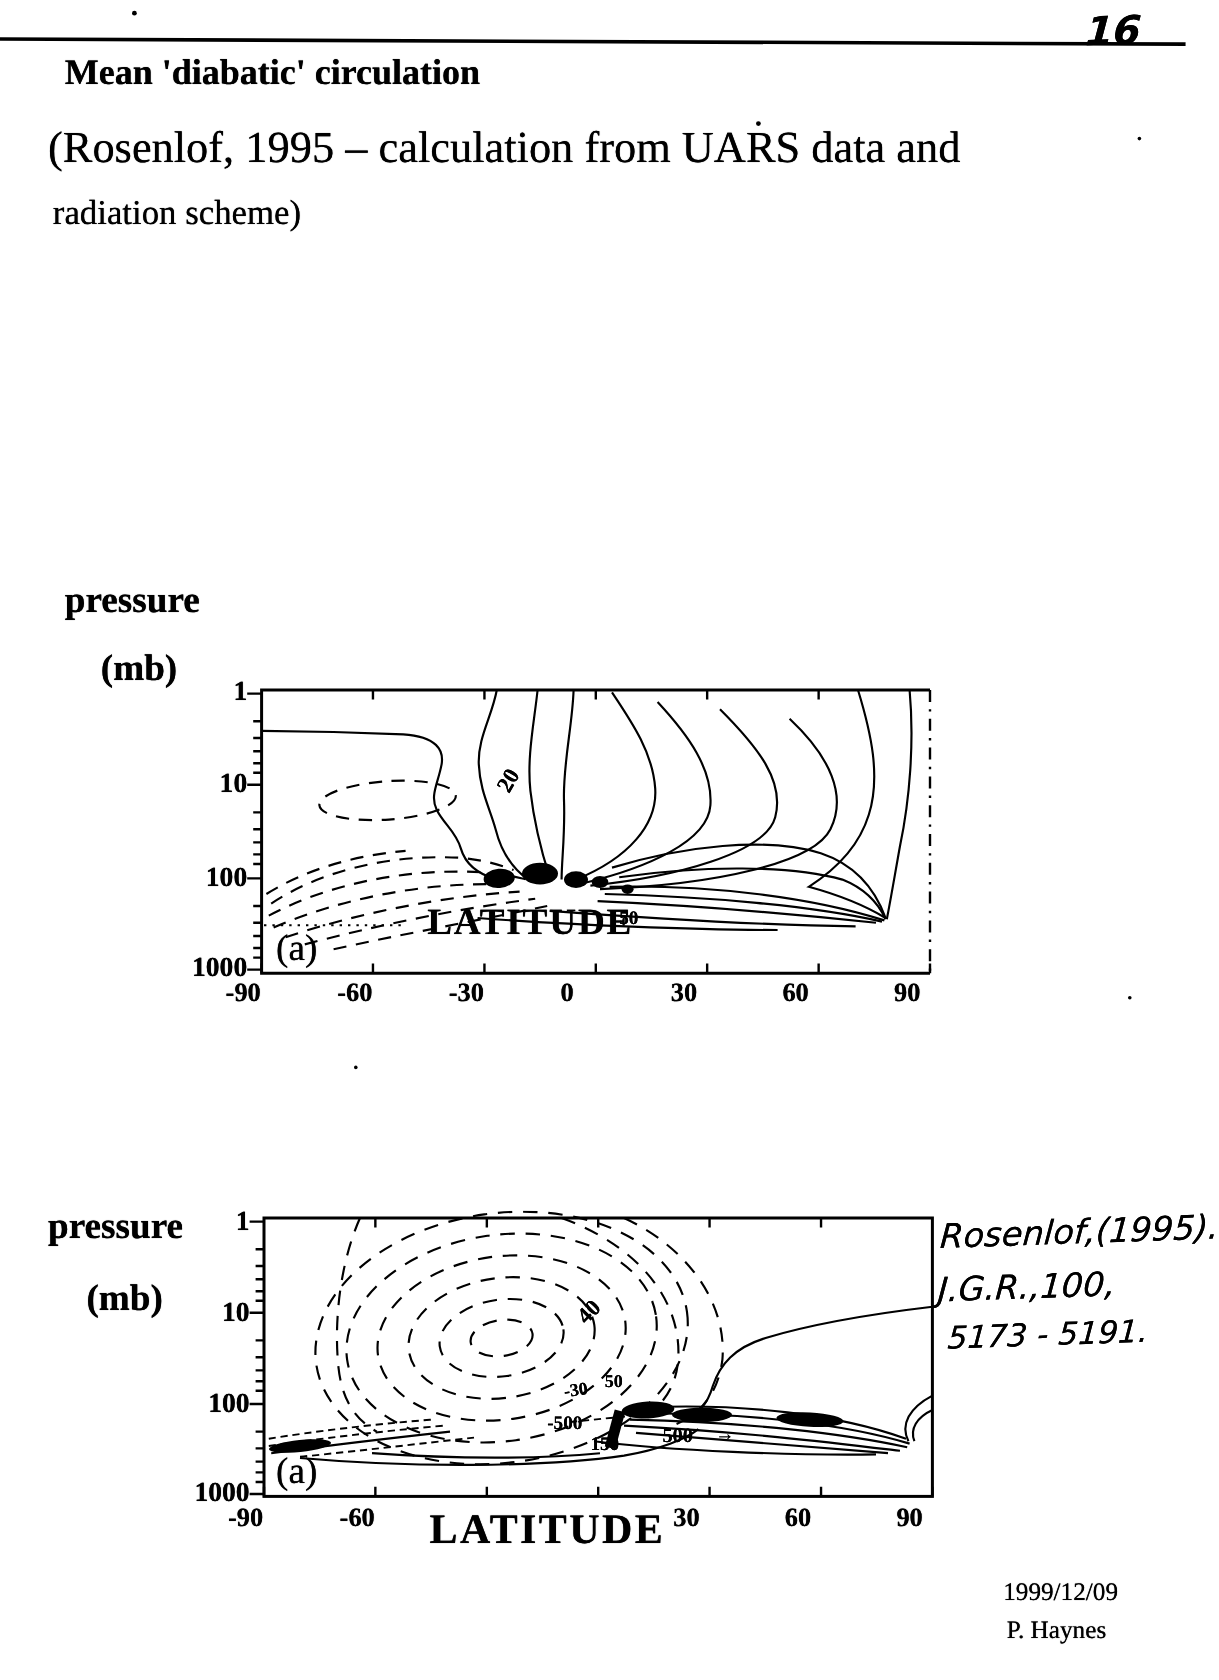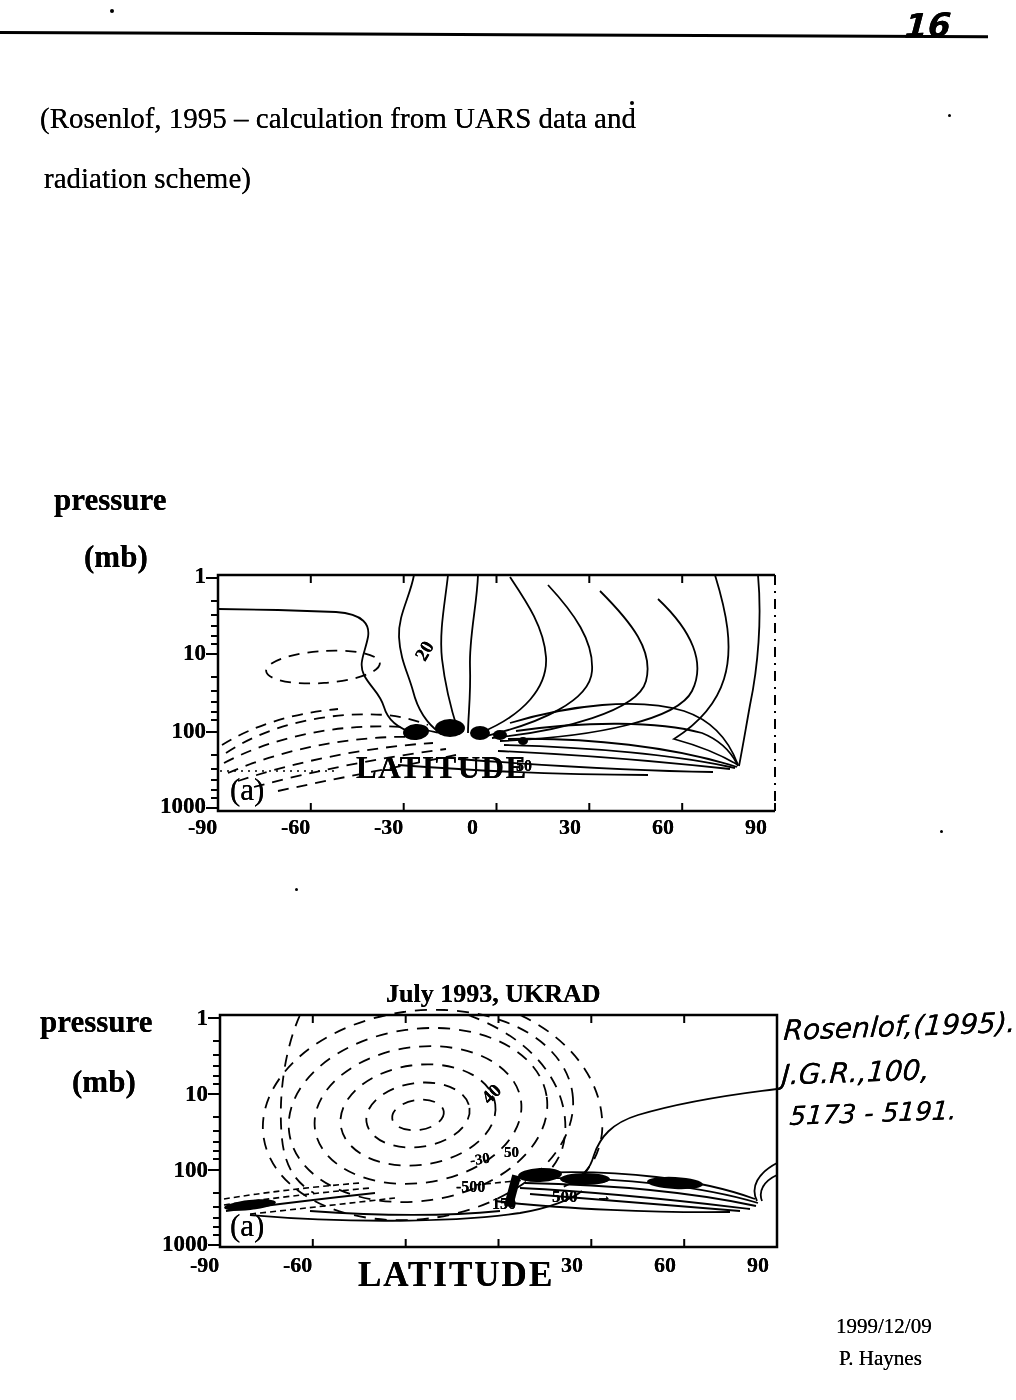--- a/index.html
+++ b/index.html
@@ -25,21 +25,22 @@
 
   <div class="abs rule" style="left:0;top:31px;width:988px;height:3px;transform:rotate(0.25deg);transform-origin:left center;"></div>
   <div class="abs hand" style="left:905px;top:6px;font-size:33px;font-weight:bold;">16</div>
 
   <div class="abs speck" style="left:110px;top:9px;"></div>
   <div class="abs speck" style="left:630px;top:101px;"></div>
   <div class="abs speck" style="left:948px;top:114px;width:3px;height:3px;"></div>
   <div class="abs speck" style="left:295px;top:888px;width:3px;height:3px;"></div>
   <div class="abs speck" style="left:940px;top:830px;width:3px;height:3px;"></div>
 
-  <div class="abs serif" style="left:40px;top:102px;font-size:29px;">(Rosenlof, 1995 – calculation from UARS data and</div>
+  <div class="abs serif bold" style="left:54px;top:44px;font-size:30px;">Mean 'diabatic' circulation</div>
+  <div class="abs serif" style="left:40px;top:102px;font-size:37px;">(Rosenlof, 1995 – calculation from UARS data and</div>
   <div class="abs serif" style="left:44px;top:162px;font-size:29px;">radiation scheme)</div>
 
   <div class="abs serif bold" style="left:54px;top:482px;font-size:31px;">pressure</div>
   <div class="abs serif bold" style="left:84px;top:539px;font-size:31px;">(mb)</div>
 
   <div class="abs tick-label ylab" style="left:148px;top:563px;">1</div>
   <div class="abs tick-label ylab" style="left:148px;top:640px;">10</div>
   <div class="abs tick-label ylab" style="left:148px;top:718px;">100</div>
   <div class="abs tick-label ylab" style="left:148px;top:793px;">1000</div>
 
@@ -105,21 +106,20 @@
         <ellipse cx="305" cy="166" rx="5" ry="4"></ellipse>
       </g>
     </g>
   </svg>
 
   <div class="abs clabel" style="left:415px;top:640px;font-size:19px;transform:rotate(-60deg);">20</div>
   <div class="abs serif bold" style="left:356px;top:750px;font-size:31px;letter-spacing:1.5px;">LATITUDE</div>
   <div class="abs clabel" style="left:516px;top:757px;font-size:16px;">50</div>
   <div class="abs serif" style="left:230px;top:772px;font-size:31px;">(a)</div>
 
-  <div class="abs serif bold" style="left:386px;top:979px;font-size:26px;">July 1993, UKRAD</div>
   <div class="abs serif bold" style="left:40px;top:1004px;font-size:31px;">pressure</div>
   <div class="abs serif bold" style="left:72px;top:1064px;font-size:31px;">(mb)</div>
 
   <div class="abs tick-label ylab" style="left:150px;top:1005px;">1</div>
   <div class="abs tick-label ylab" style="left:150px;top:1081px;">10</div>
   <div class="abs tick-label ylab" style="left:150px;top:1157px;">100</div>
   <div class="abs tick-label ylab" style="left:150px;top:1231px;">1000</div>
 
   <div class="abs tick-label xlab" style="left:190px;top:1252px;">-90</div>
   <div class="abs tick-label xlab" style="left:283px;top:1252px;">-60</div>

